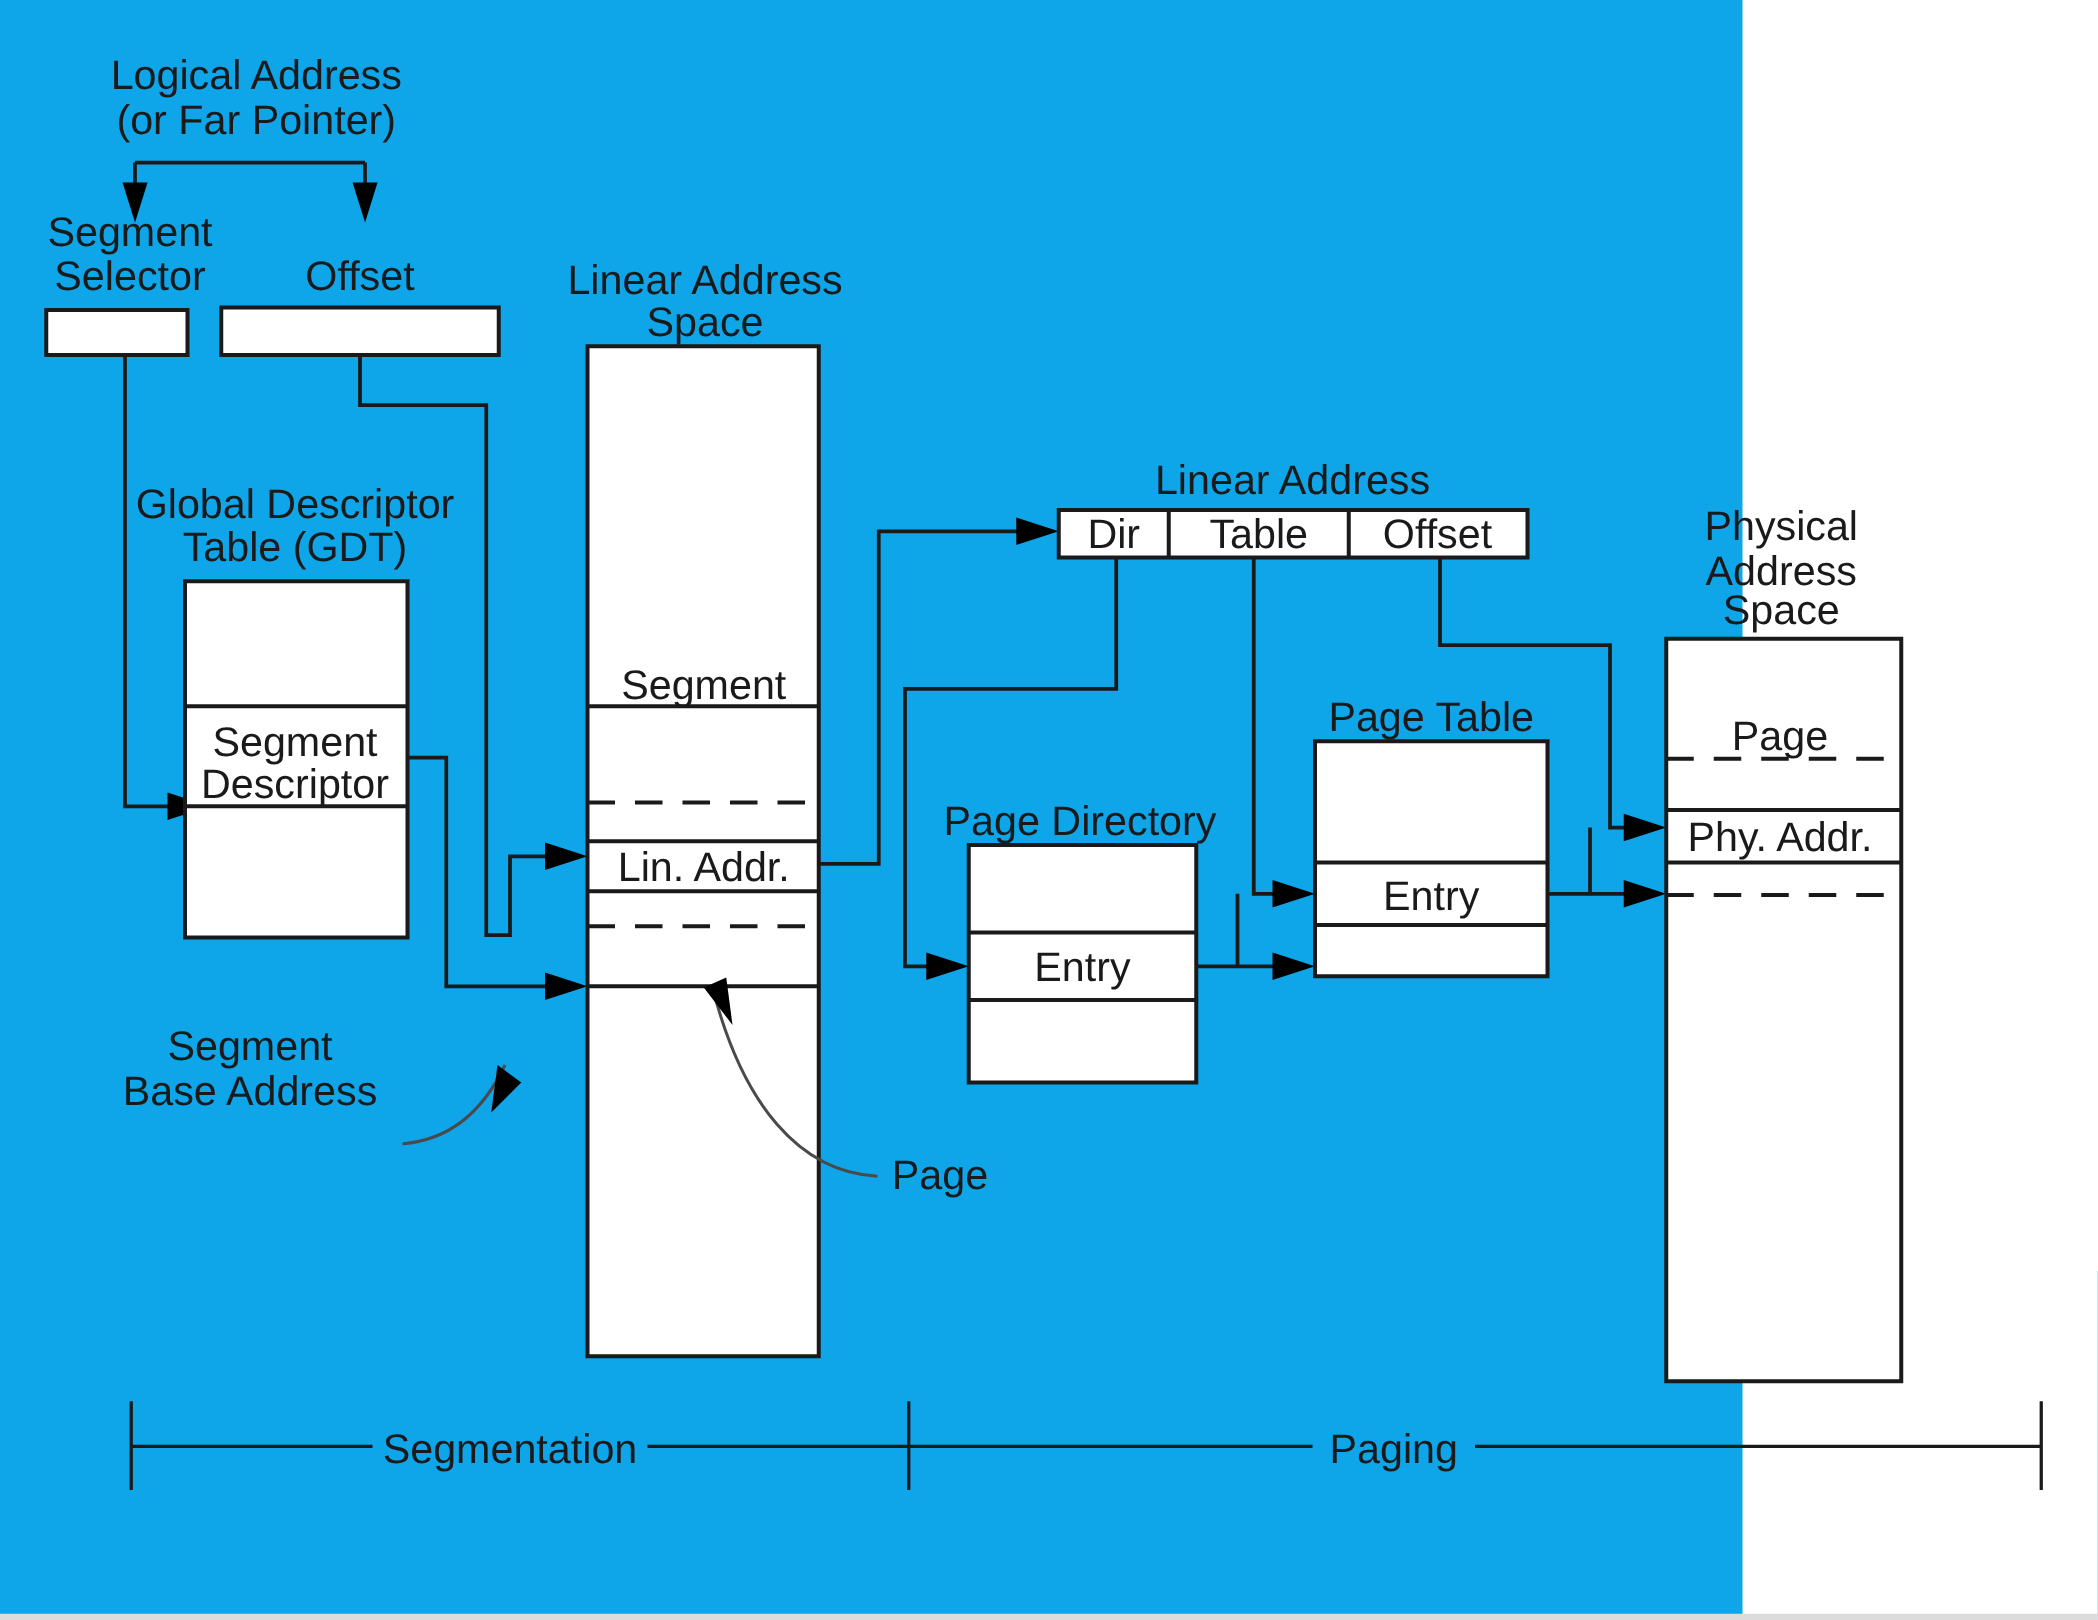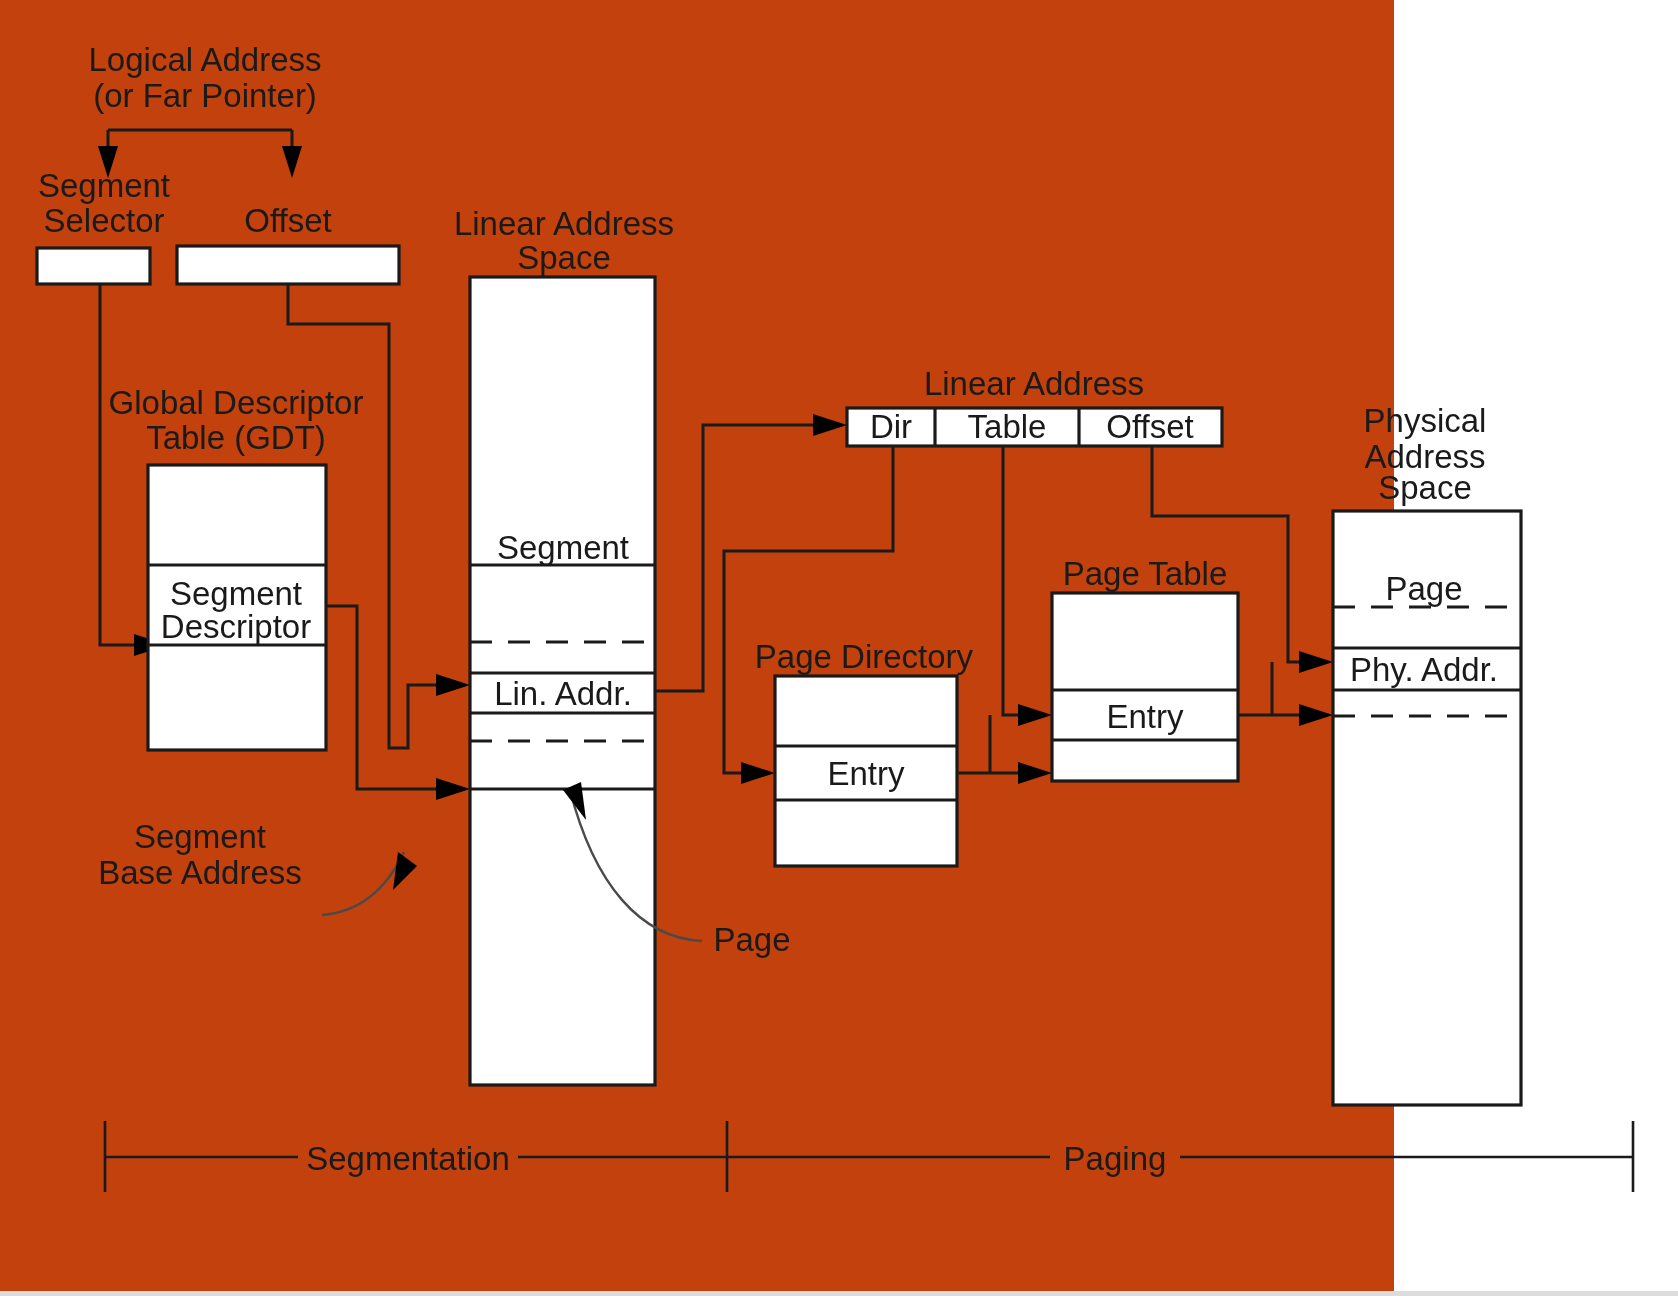--- a/index.html
+++ b/index.html
@@ -12,21 +12,21 @@
     height: 1296px;
     font-family: "Liberation Sans", sans-serif;
     color: #1a1a1a;
     overflow: hidden;
     position: relative;
   }
   #diagram-root {
     position: relative;
     width: 1394px;
     height: 1296px;
-    background: #c2410c;
+    background: #0ea5e9;
   }
   svg#diagram-svg {
     position: absolute;
     left: 0;
     top: 0;
     width: 1678px;
     height: 1296px;
   }
   .lbl {
     font-family: "Liberation Sans", sans-serif;

